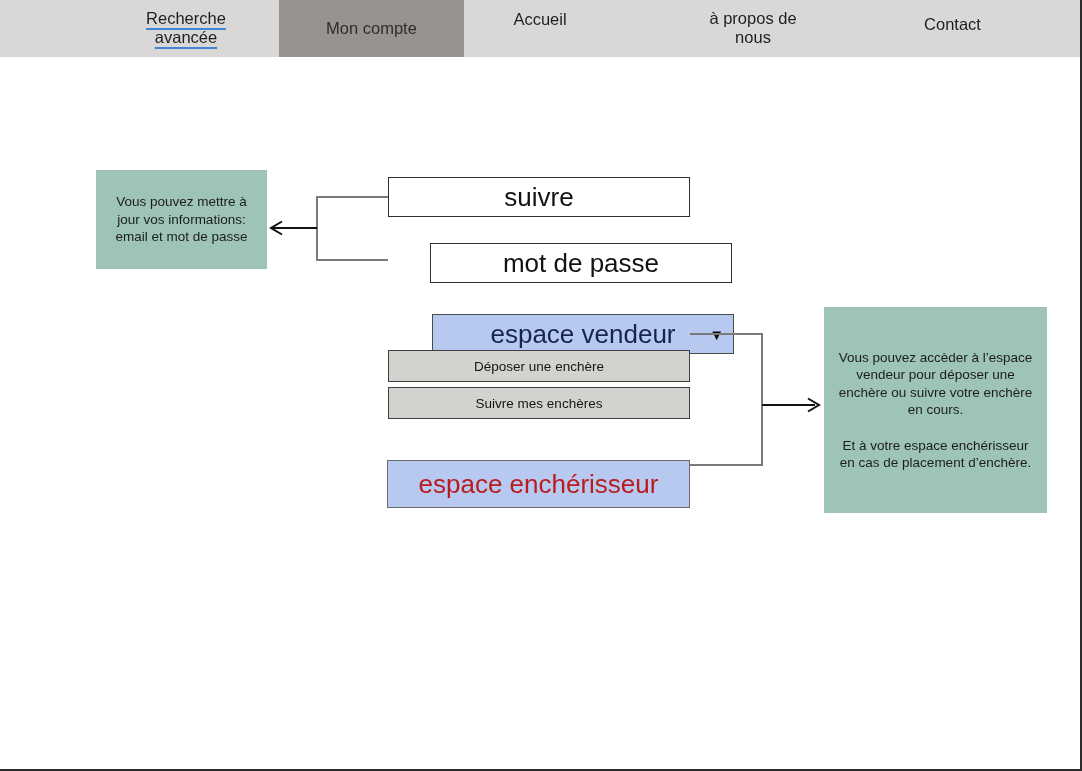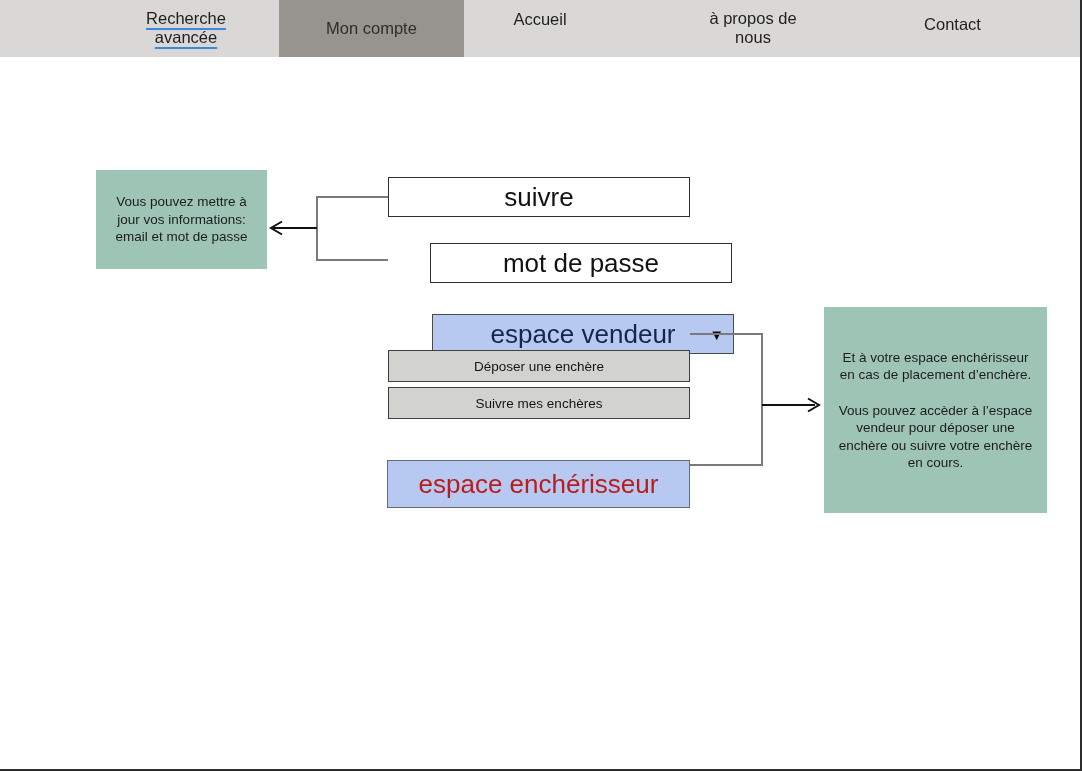--- a/index.html
+++ b/index.html
@@ -181,22 +181,22 @@
   <div class="dd-header">
     <span>espace vendeur</span>
     <span class="dd-caret">▼</span>
   </div>
   <div class="dd-option dd-option-1">Déposer une enchère</div>
   <div class="dd-option dd-option-2">Suivre mes enchères</div>
 
   <div class="bidder-box">espace enchérisseur</div>
 
   <div class="note note-right">
+    <div class="para">Vous pouvez accèder à l’espace vendeur pour déposer une enchère ou suivre votre enchère en cours.</div>
     <div class="para">Et à votre espace enchérisseur en cas de placement d’enchère.</div>
-    <div class="para">Vous pouvez accèder à l’espace vendeur pour déposer une enchère ou suivre votre enchère en cours.</div>
   </div>
 
   <svg id="connector-layer" viewBox="0 0 1082 771" xmlns="http://www.w3.org/2000/svg">
 
     <path d="M388,197 L317,197 L317,260 L388,260" fill="none" stroke="#7a7a7a" stroke-width="2"></path>
 
     <line x1="317" y1="228" x2="273" y2="228" stroke="#111111" stroke-width="2"></line>
     <path d="M282,221.5 L271,228 L282,234.5" fill="none" stroke="#111111" stroke-width="2"></path>
 
     <path d="M690,334 L762,334 L762,465 L690,465" fill="none" stroke="#7a7a7a" stroke-width="2"></path>

